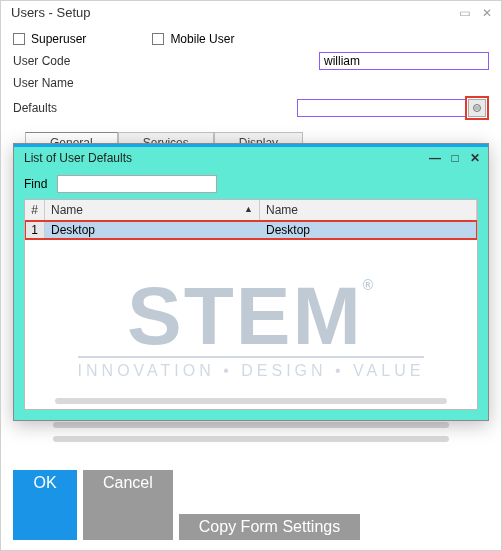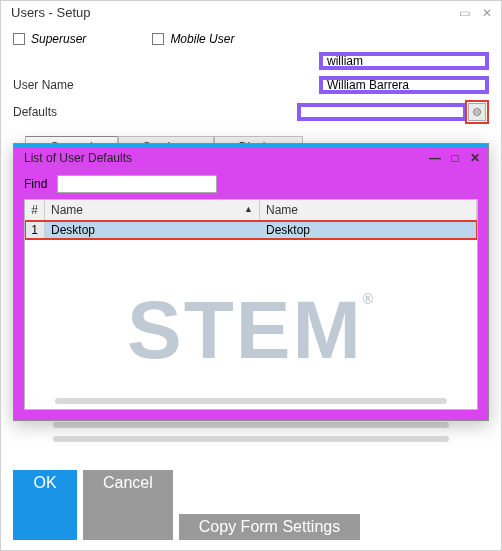--- a/index.html
+++ b/index.html
@@ -29,25 +29,25 @@
 
   .client {
     flex: 1; padding: 10px 12px 8px 12px;
     display: flex; flex-direction: column; gap: 6px;
     position: relative;
   }
 
   .row { display: flex; align-items: center; gap: 6px; }
   .row label.lbl { width: 120px; color: #333; display: inline-block; }
   .row input.text {
-    border: 4px solid #8b5cf6; background: #fff;
+    border: 1px solid #8b5cf6; background: #fff;
     height: 18px; font-size: 12px; padding: 0 4px;
     width: 170px;
   }
-  .checkbox-wrap { display: flex; align-items: center; gap: 6px; margin-right: 60px; font-style: italic; }
+  .checkbox-wrap { display: flex; align-items: center; gap: 6px; margin-right: 60px; }
   .checkbox { width: 12px; height: 12px; border: 1px solid #777; }
   .right-col { margin-left: auto; }
   .defaults-row .text { width: 145px; }
   .defaults-lookup {
     width: 18px; height: 18px; border: 1px solid #aaa; background: #eaeaea;
     display: inline-flex; align-items: center; justify-content: center;
   }
   .defaults-lookup-highlight {
     border: 2px solid #e23b2e; padding: 1px;
     margin-left: -2px;
@@ -73,21 +73,21 @@
     min-width: 64px; text-align: center; color: #fff;
   }
   .btn-primary { background: #1a94e6; }
   .btn-secondary { background: #9a9a9a; }
 
   
   .modal {
     position: absolute;
     left: 12px; top: 142px;
     width: 476px; height: 278px;
-    background: #d946ef;
+    background: #5eead4;
     border: 1px solid #8a8a8a;
     box-shadow: 0 4px 18px rgba(0,0,0,0.25);
     display: flex; flex-direction: column;
   }
   .modal-topborder {
     height: 3px; background: #17a6e8;
   }
   .modal-titlebar {
     display: flex; align-items: center; justify-content: space-between;
     padding: 4px 6px 4px 10px; color: #222;
@@ -160,30 +160,28 @@
         <span class="checkbox"></span>
         <span>Superuser</span>
       </div>
       <div class="checkbox-wrap">
         <span class="checkbox"></span>
         <span>Mobile User</span>
       </div>
     </div>
 
     <div class="row">
+      <label class="lbl">User Code</label>
       <span class="right-col">
         <input class="text" value="william" style="">
       </span>
     </div>
 
     <div class="row">
       <label class="lbl">User Name</label>
-      <span class="right-col">
-        <input class="text" value="William Barrera" style="">
-      </span>
     </div>
 
     <div class="row defaults-row">
       <label class="lbl">Defaults</label>
       <span class="right-col" style="display:flex; align-items:center;">
         <input class="text" value="" style="">
         <span class="defaults-lookup-highlight">
           <span class="defaults-lookup">
             <svg width="10" height="10" viewBox="0 0 10 10">
               <circle cx="5" cy="5" r="3.5" fill="none" stroke="#777" stroke-width="1"></circle>
@@ -247,20 +245,21 @@
           <div class="grid-row row-highlight">
             <div class="row-num">1</div>
             <div class="row-code">Desktop</div>
             <div class="row-name">Desktop</div>
           </div>
 
           <div class="watermark">
             <div class="big">
               <span>STEM</span><span class="reg">®</span>
             </div>
+            <div class="tag">INNOVATION • DESIGN • VALUE</div>
           </div>
 
           <div class="scroll-ph"></div>
         </div>
       </div>
 
     </div>
   </div>
 
 </div>

